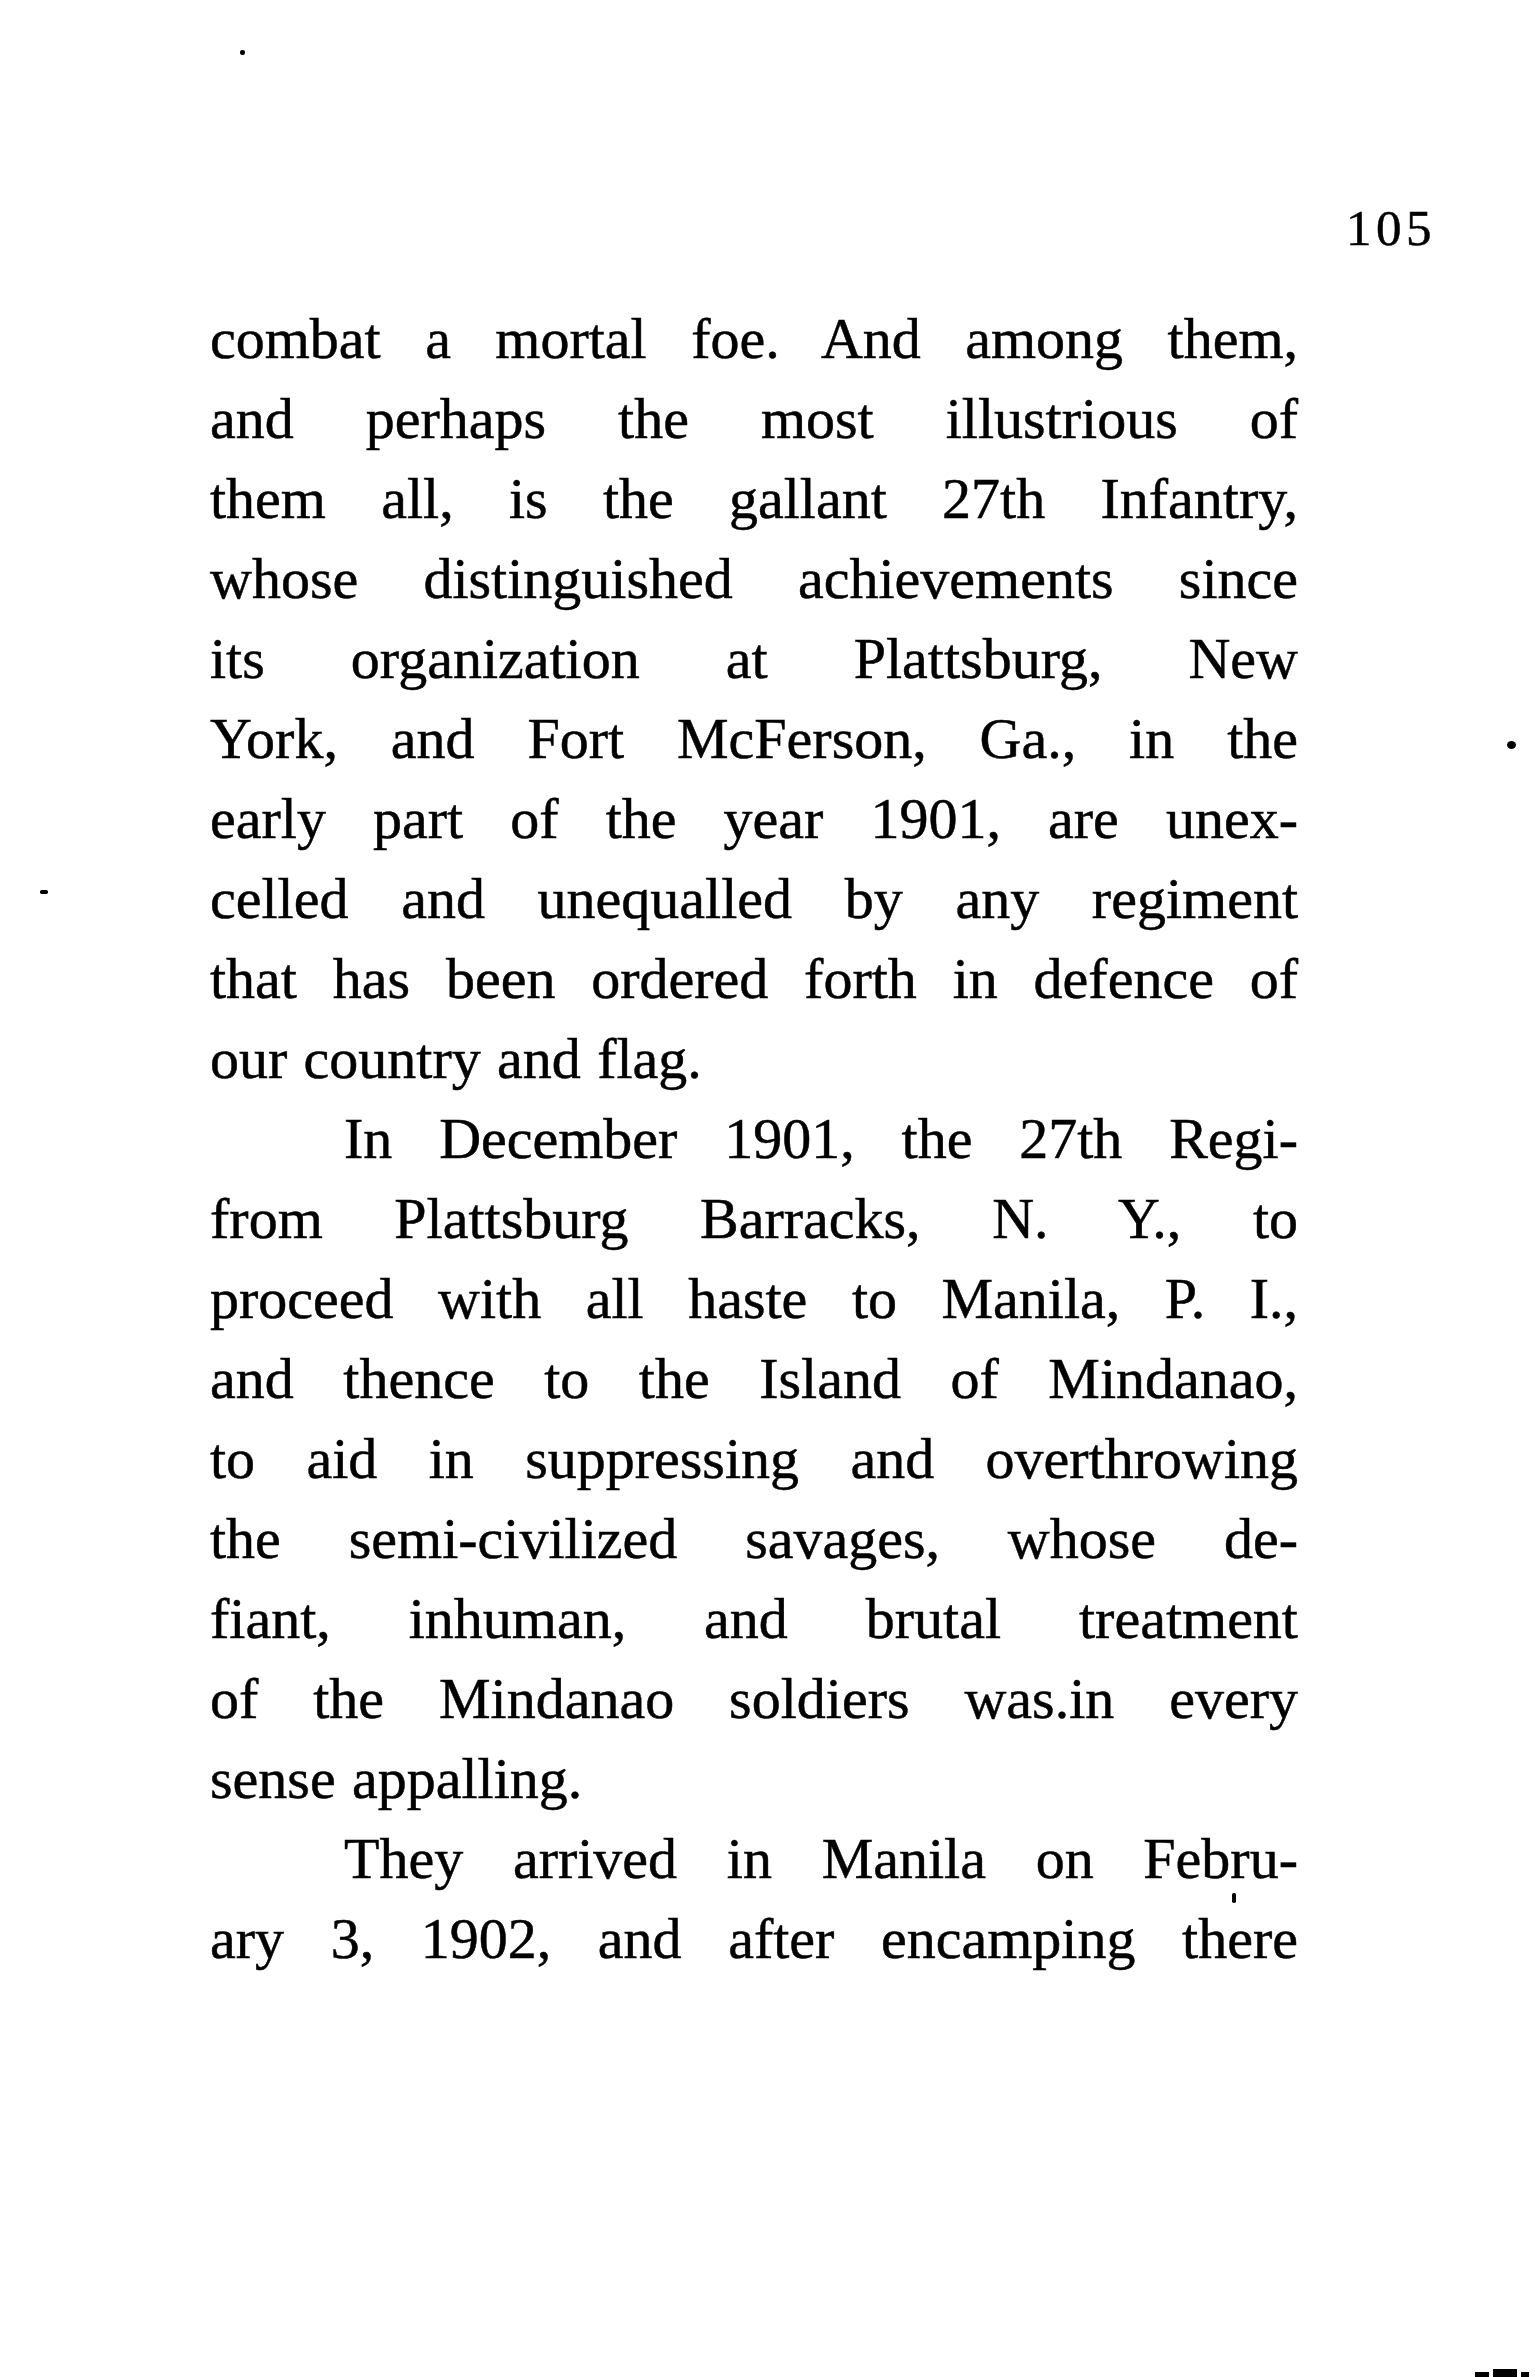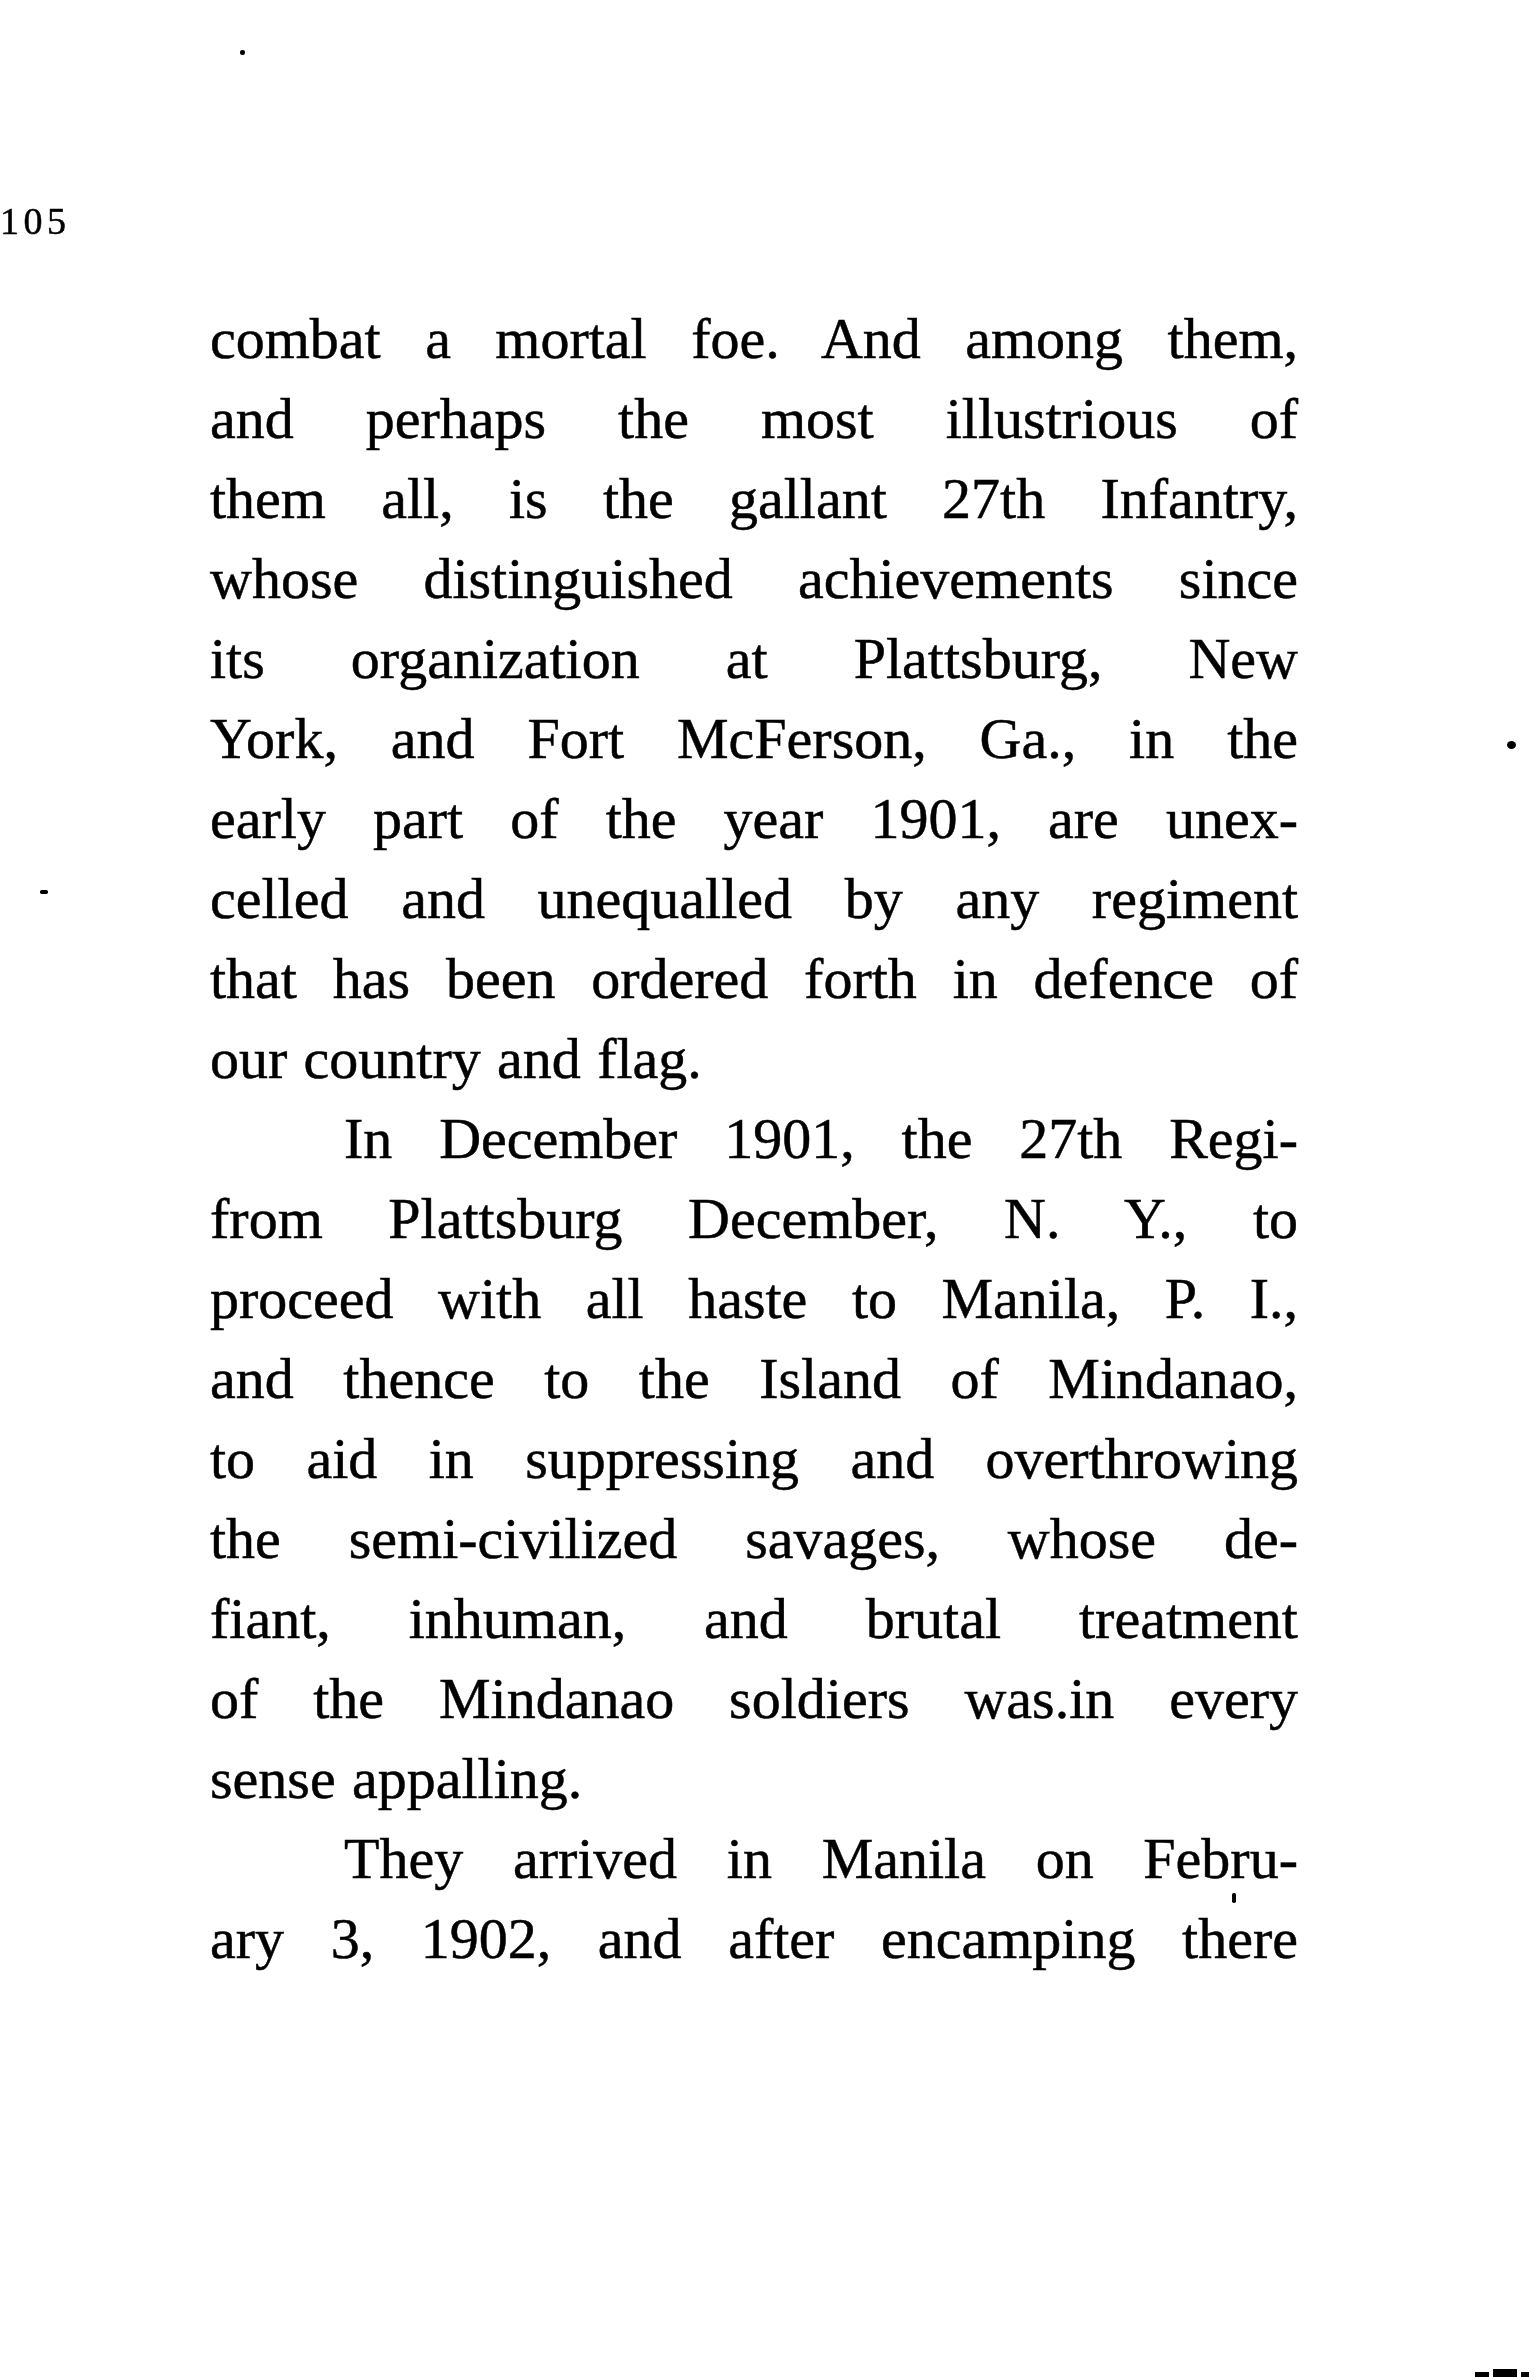--- a/index.html
+++ b/index.html
@@ -14,22 +14,22 @@
     background: #ffffff;
     color: #000000;
     font-family: "Liberation Serif", "DejaVu Serif", serif;
     overflow: hidden;
   }
   .page-number {
     position: absolute;
     top: 199px;
     left: 0;
     width: 1436px;          
-    text-align: left;
-    font-size: 38px;
+    text-align: right;
+    font-size: 51px;
     letter-spacing: 4.5px;
     -webkit-text-stroke: 0.5px #000;
   }
   .text-block {
     position: absolute;
     left: 210px;
     top: 299px;
     width: 1088px;
     font-size: 58px;
     line-height: 80px;
@@ -83,21 +83,21 @@
     <p class="line">and perhaps the most illustrious of</p>
     <p class="line">them all, is the gallant 27th Infantry,</p>
     <p class="line">whose distinguished achievements since</p>
     <p class="line">its organization at Plattsburg, New</p>
     <p class="line">York, and Fort McFerson, Ga., in the</p>
     <p class="line">early part of the year 1901, are unex-</p>
     <p class="line">celled and unequalled by any regiment</p>
     <p class="line">that has been ordered forth in defence of</p>
     <p class="line para-end">our country and flag.</p>
     <p class="line indent">In December 1901, the 27th Regi-</p>
-    <p class="line">from Plattsburg December, N. Y., to</p>
+    <p class="line">from Plattsburg Barracks, N. Y., to</p>
     <p class="line">proceed with all haste to Manila, P. I.,</p>
     <p class="line">and thence to the Island of Mindanao,</p>
     <p class="line">to aid in suppressing and overthrowing</p>
     <p class="line">the semi-civilized savages, whose de-</p>
     <p class="line">fiant, inhuman, and brutal treatment</p>
     <p class="line">of the Mindanao soldiers was.in every</p>
     <p class="line para-end">sense appalling.</p>
     <p class="line indent">They arrived in Manila on Febru-</p>
     <p class="line">ary 3, 1902, and after encamping there</p>
   </div>

